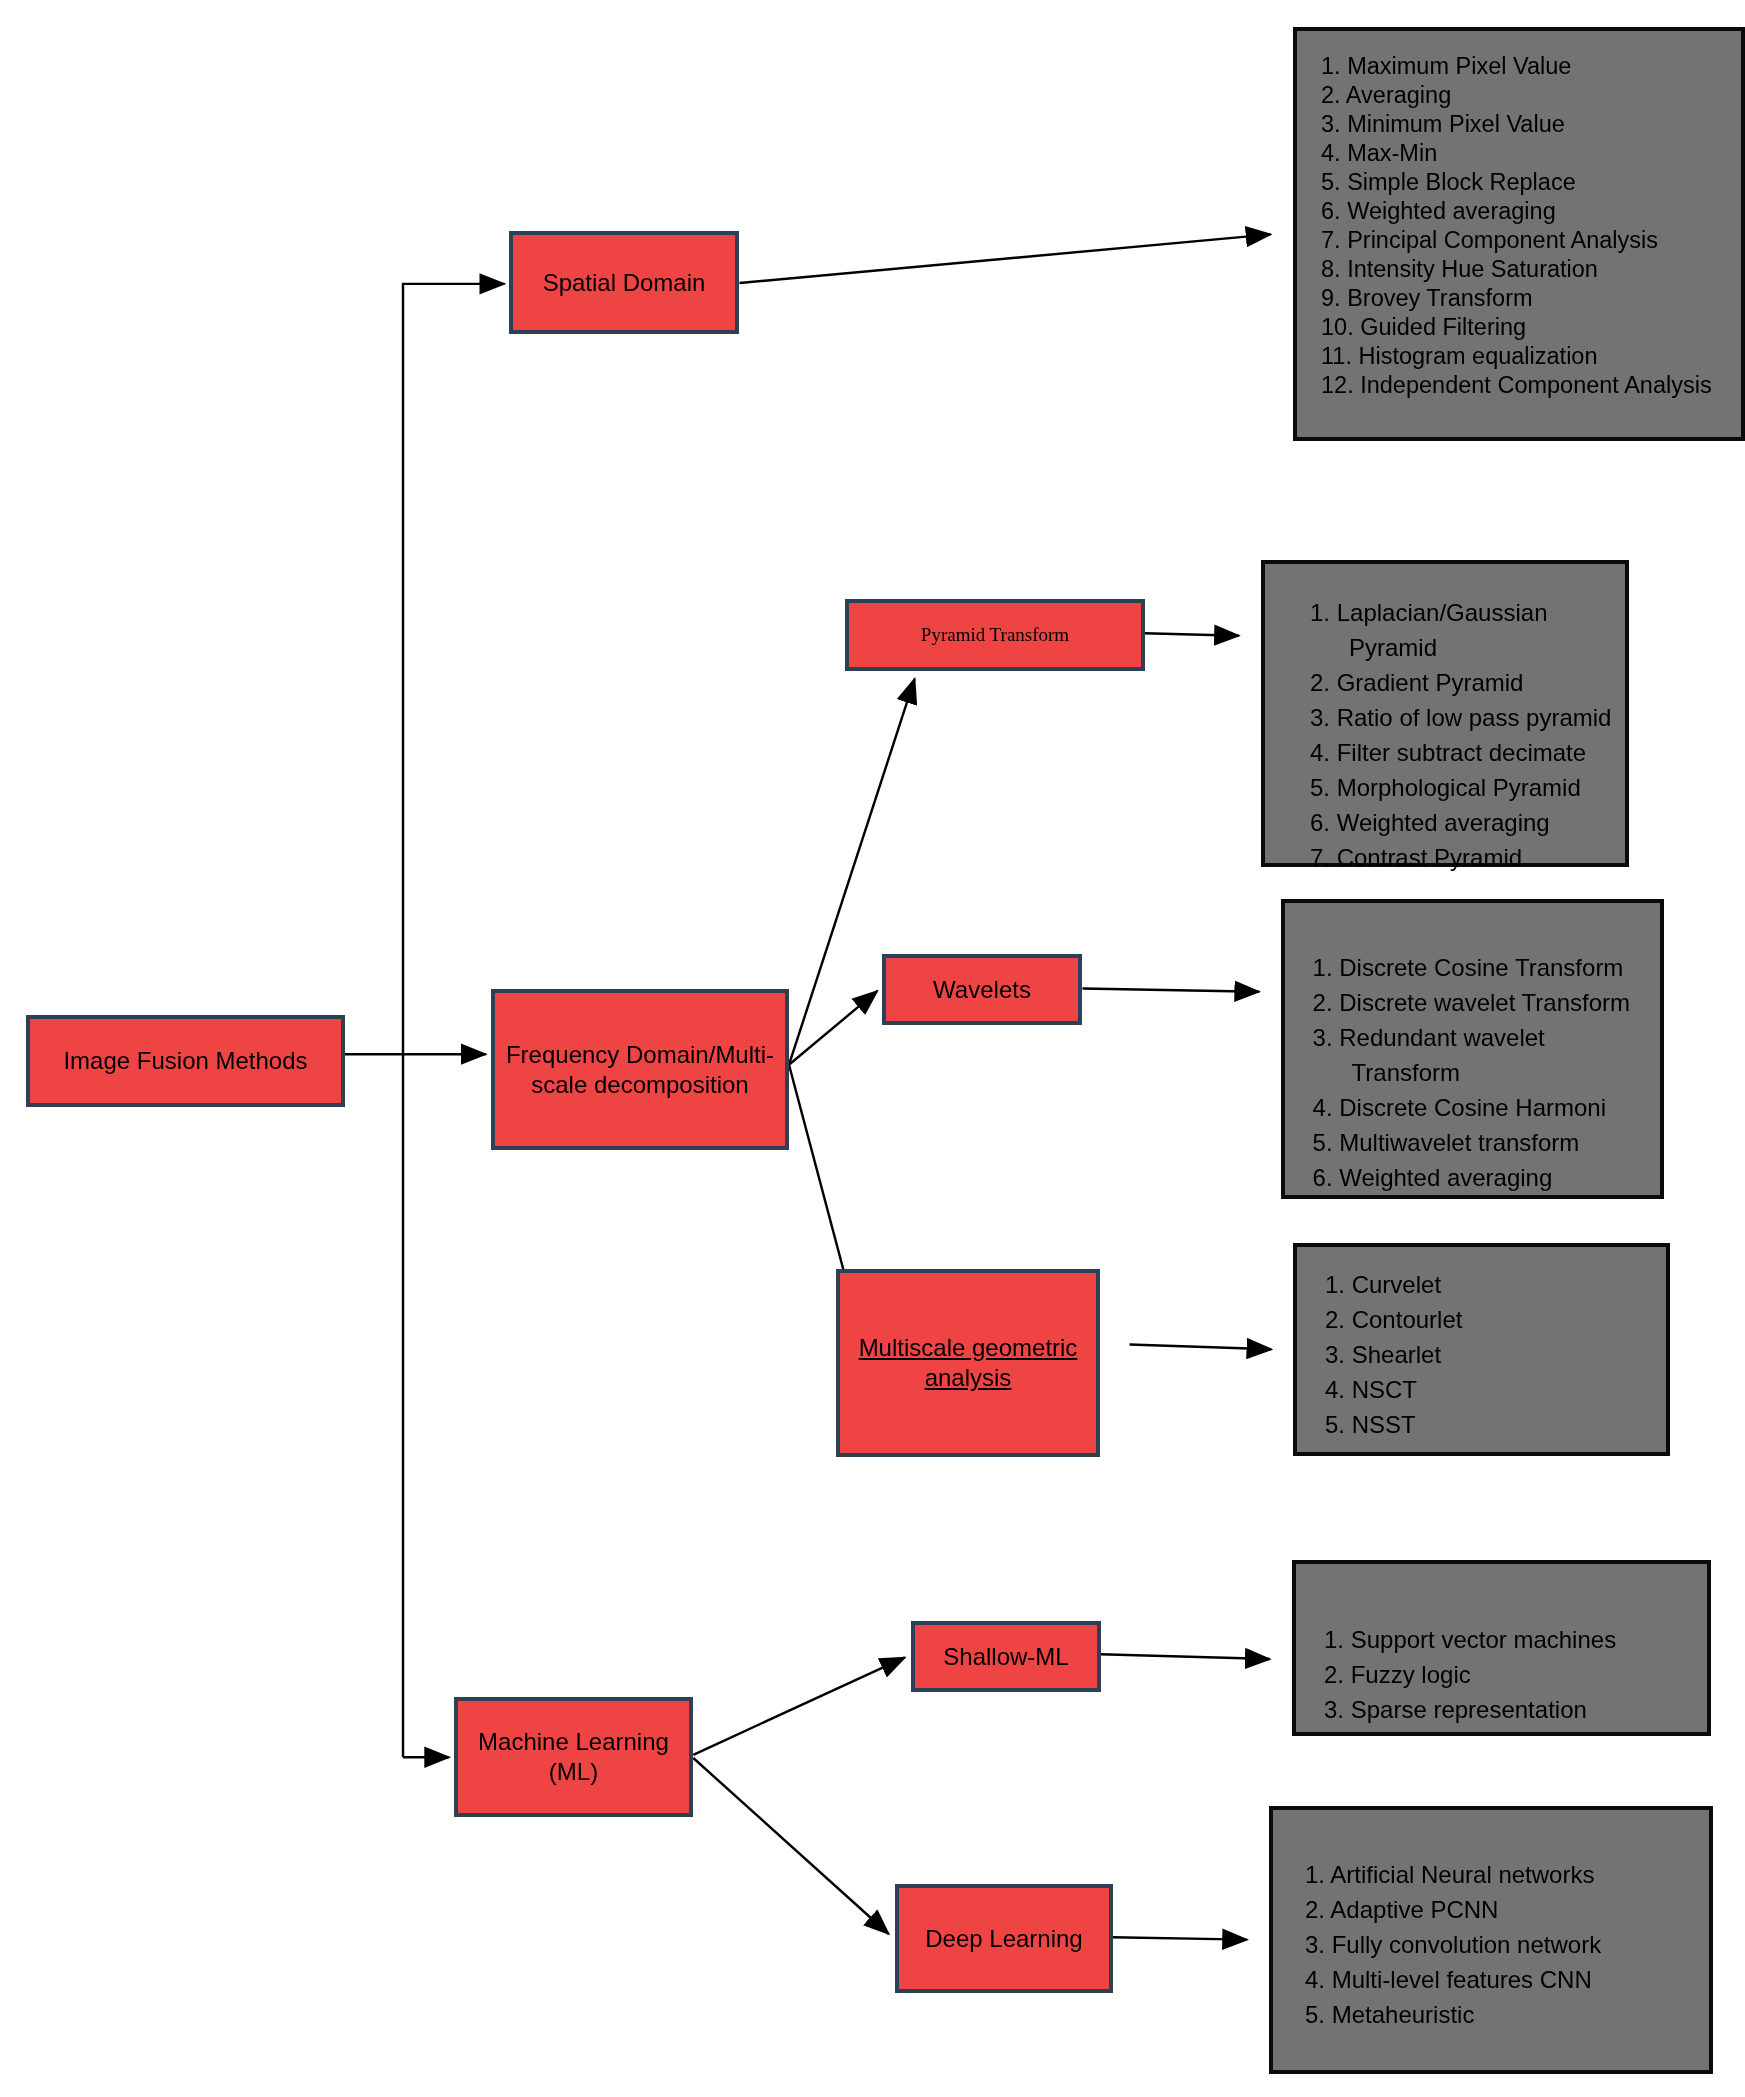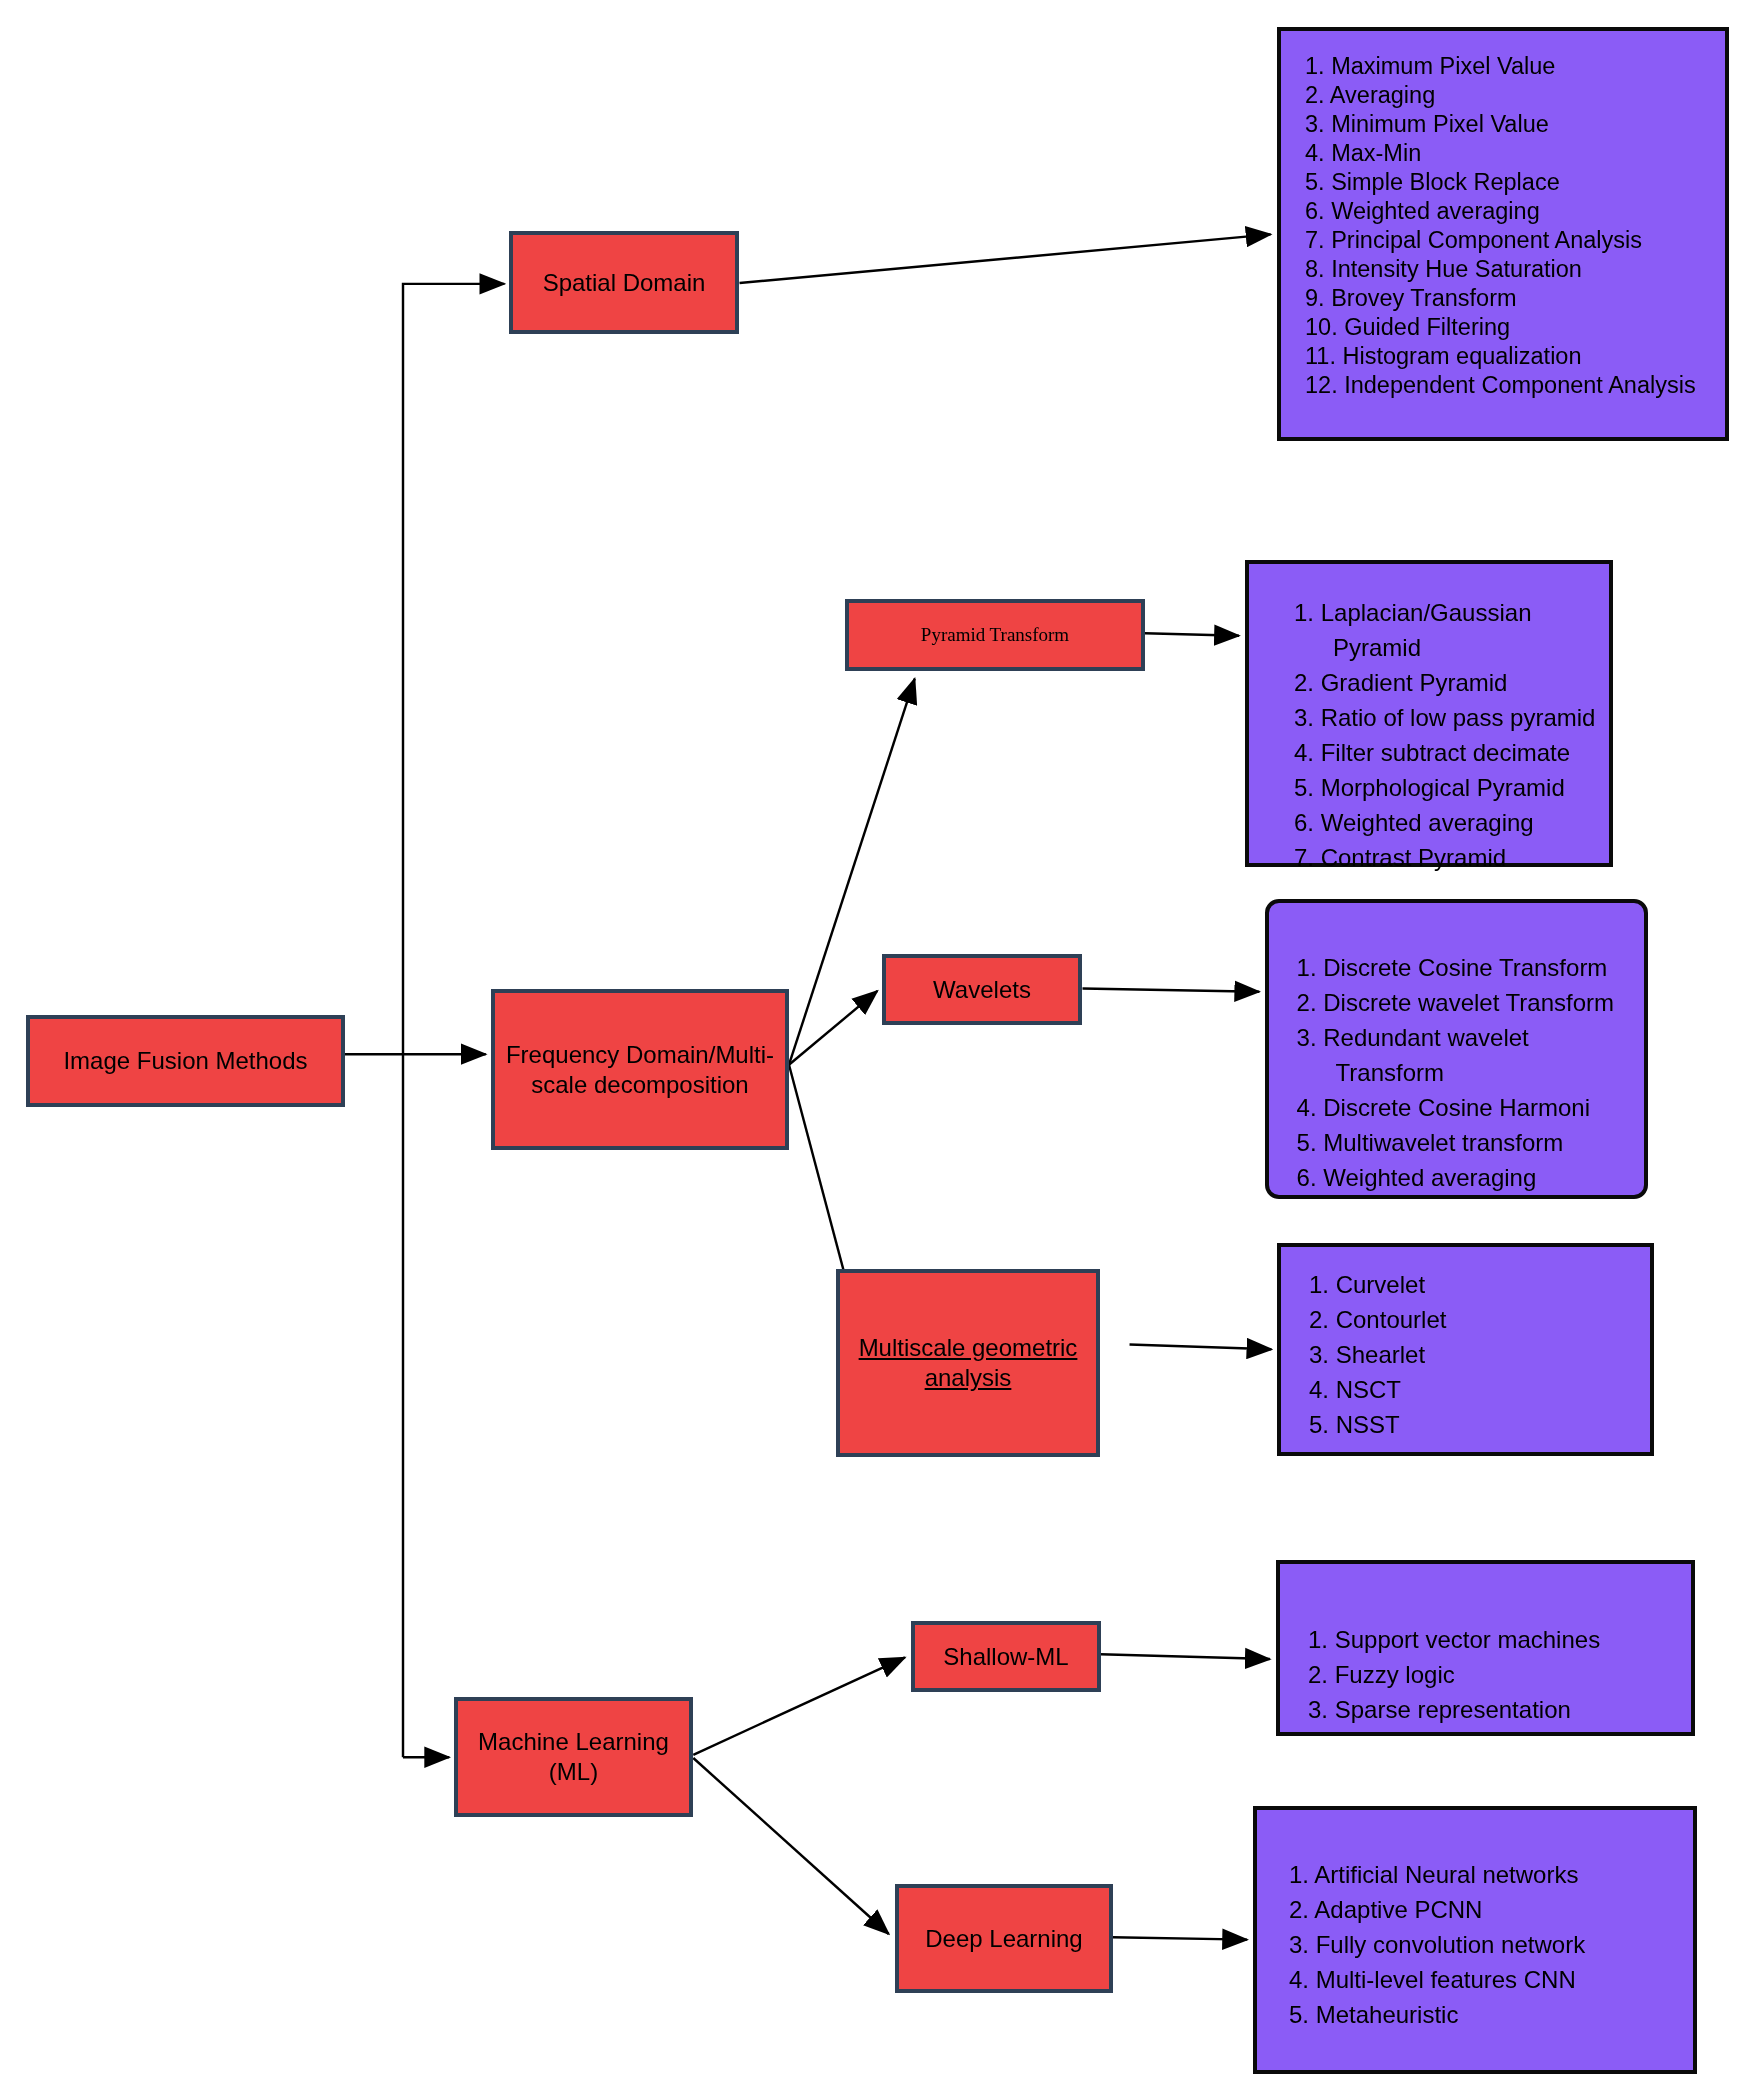--- a/index.html
+++ b/index.html
@@ -19,35 +19,36 @@
     border:4px solid #2e4056;
     display:flex;align-items:center;justify-content:center;
     text-align:center;
     font-size:24px;line-height:1.25;
     padding:3.2px 8px;
   }
   .node.serif{font-family:"Liberation Serif", serif;font-size:19px;}
   .listbox{
     position:absolute;
     box-sizing:border-box;
-    background:#8b5cf6;
+    background:#737373;
     border:4.9px solid #0a0a0a;
     font-size:24px;
+    margin-left:16px;
   }
   .listbox .li{
     padding-left:39px;
     text-indent:-39px;
     white-space:normal;
   }
   
   #spatial-list{left:1277px;top:27px;width:452px;height:414px;padding:21px 14.6px 0 24px;font-size:23.5px;}
   #spatial-list .li{line-height:29px;}
   #pyramid-list{left:1245px;top:560px;width:368px;height:307px;padding:31px 11.4px 0 45px;}
   #pyramid-list .li{line-height:35px;}
-  #wavelets-list{left:1265px;top:899px;width:383px;height:300px;padding:47px 8px 0 27.6px;border-radius:14px;}
+  #wavelets-list{left:1265px;top:899px;width:383px;height:300px;padding:47px 8px 0 27.6px;}
   #wavelets-list .li{line-height:35px;}
   #multiscale-list{left:1277px;top:1243px;width:377px;height:213px;padding:19.5px 8px 0 28px;}
   #multiscale-list .li{line-height:35px;}
   #shallow-list{left:1276px;top:1560px;width:419px;height:176px;padding:58px 8px 0 28px;}
   #shallow-list .li{line-height:35px;}
   #deep-list{left:1253px;top:1806px;width:444px;height:268px;padding:47px 7px 0 32px;}
   #deep-list .li{line-height:35px;}
   
   #node-fusion{left:26px;top:1015px;width:319px;height:92px;}
   #node-spatial{left:509px;top:231px;width:230px;height:103px;}

